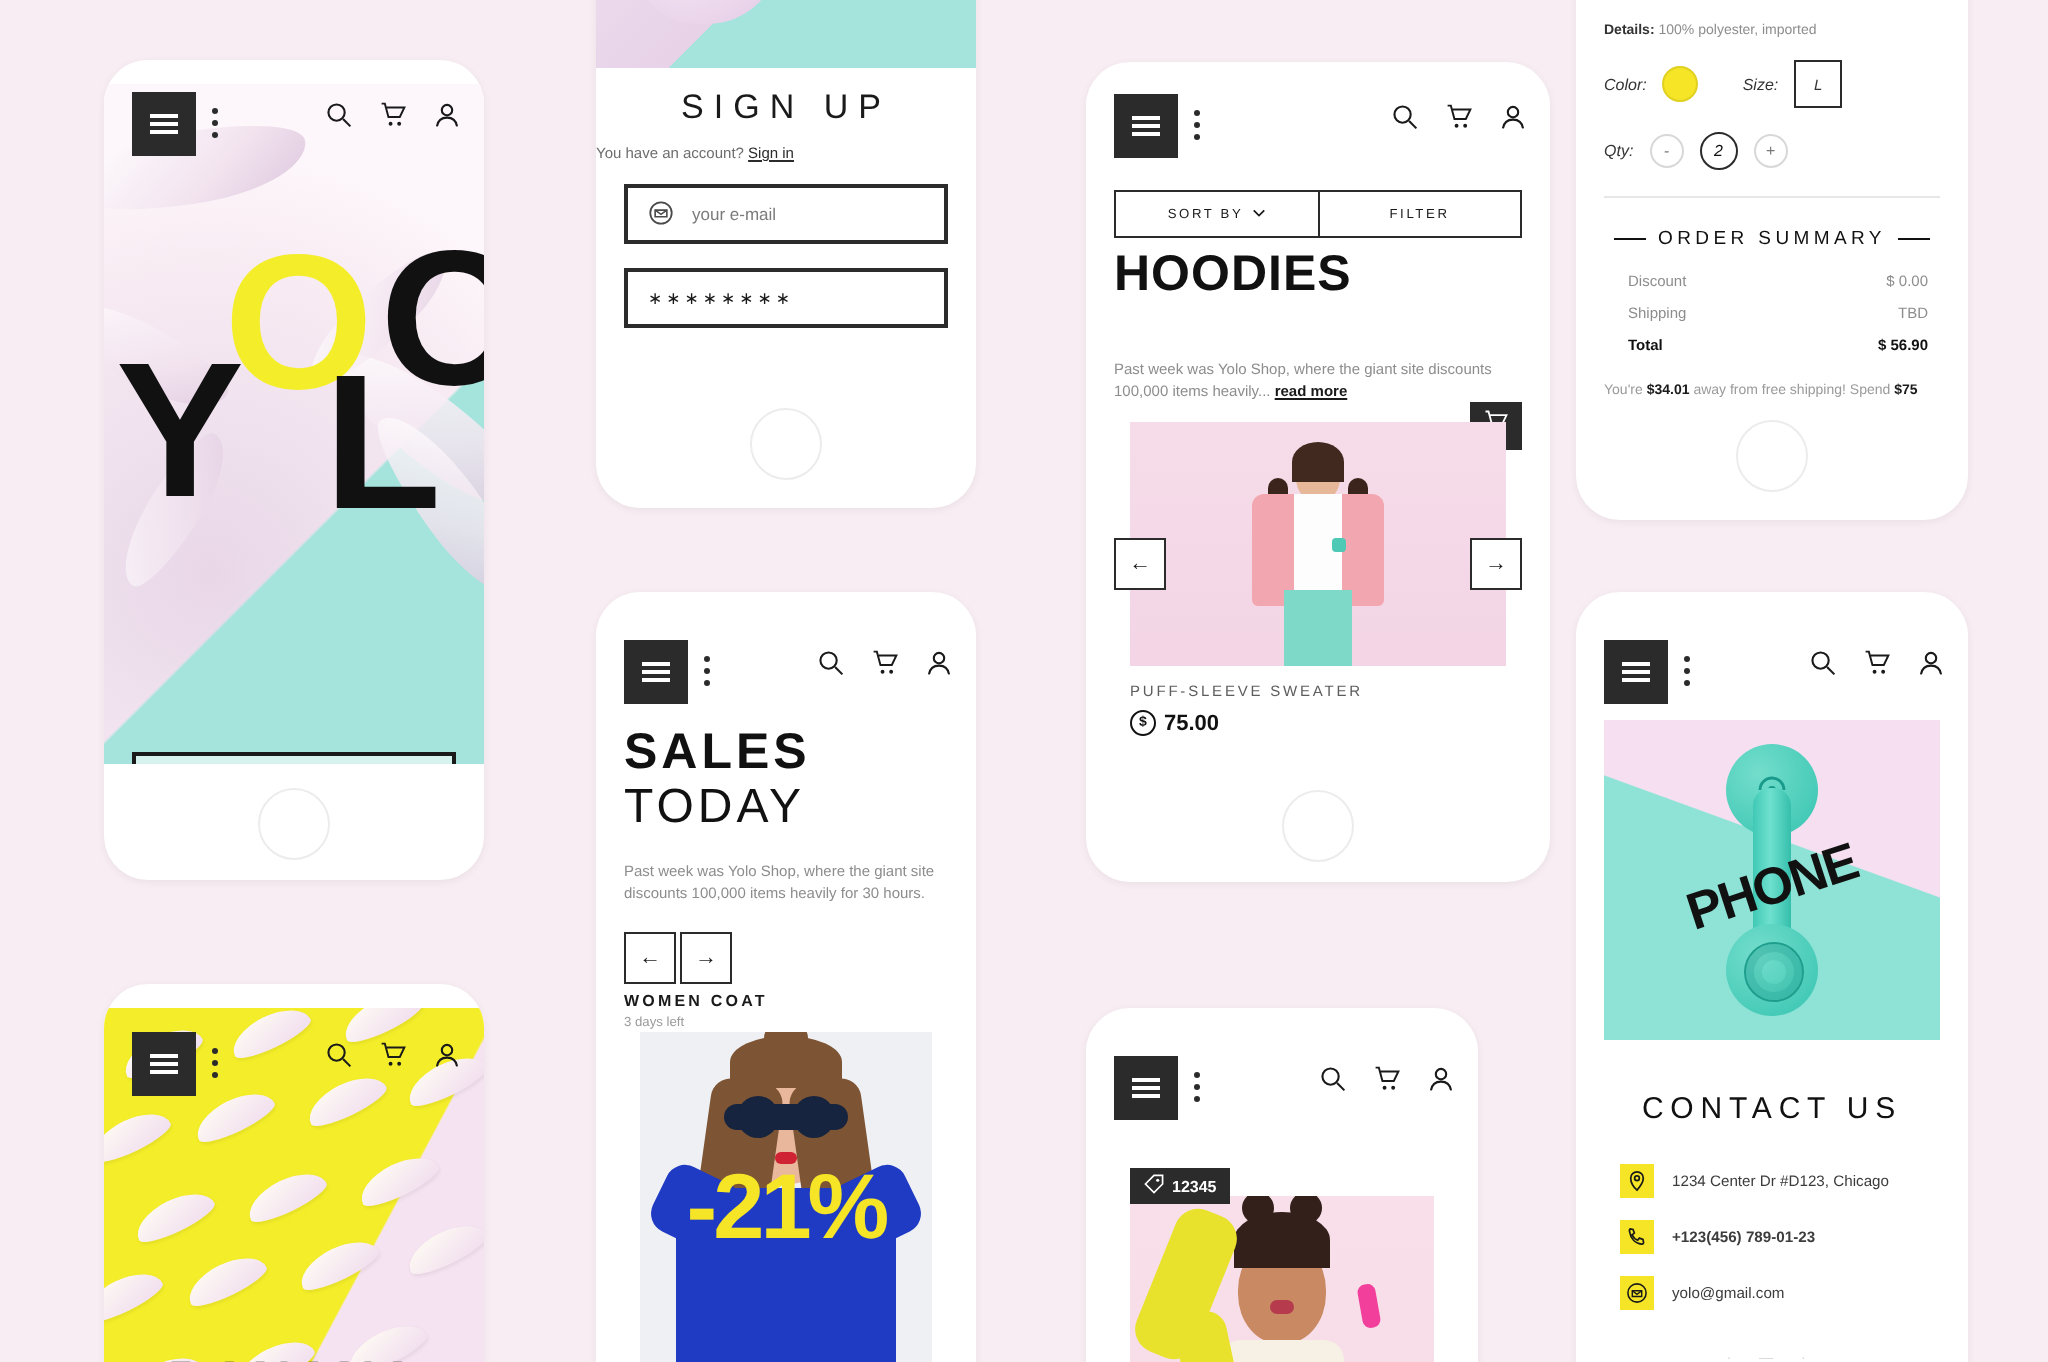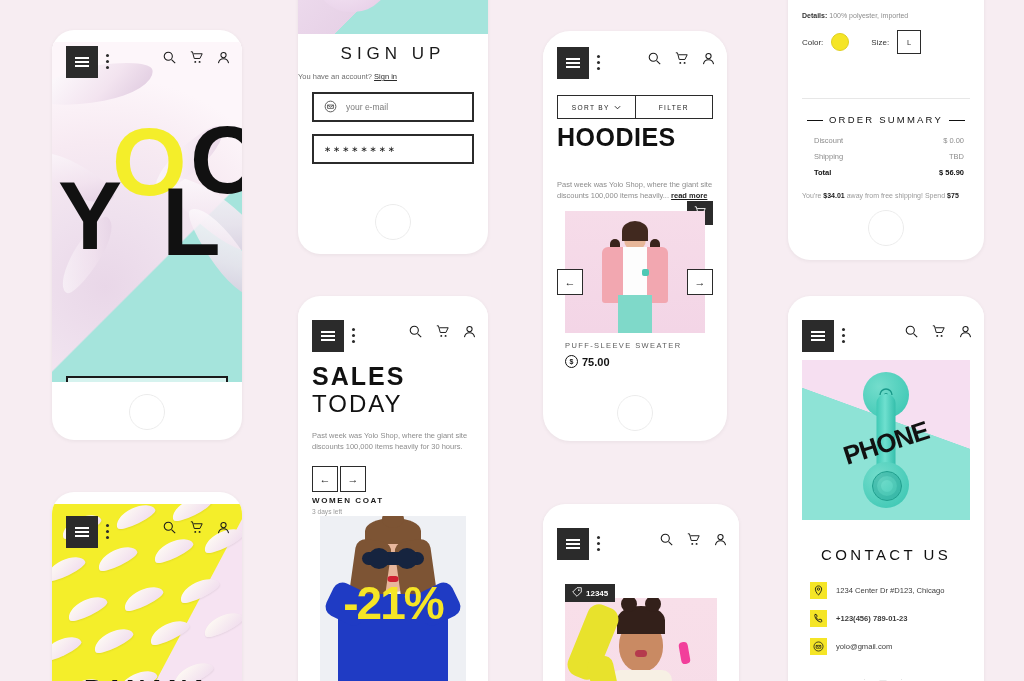--- a/index.html
+++ b/index.html
@@ -63,21 +63,21 @@
   .su-img{position:absolute;left:0;right:0;top:0;height:90px;
     background:linear-gradient(135deg,#f0dff0 0%,#e7d2e7 45%,#a5e4dc 45.2%,#a5e4dc 100%);}
   .su-img:after{content:"";position:absolute;left:18px;top:-6px;width:74px;height:74px;border-radius:46% 54% 52% 48%;
     background:radial-gradient(circle at 35% 35%,#fbf0fa,#e3c9e4);}
   .su-title{position:absolute;left:0;right:0;top:100px;text-align:center;font-size:17px;letter-spacing:5px;color:#1a1a1a;}
   .su-sub{position:absolute;left:0;right:0;top:128px;text-align:left;font-size:7.5px;color:#6d6d6d;}
   .su-sub u{color:#2b2b2b;}
   .field{position:absolute;left:14px;right:14px;height:30px;border:2px solid #2b2b2b;background:#fff;
     display:flex;align-items:center;gap:9px;padding:0 10px;box-sizing:border-box;font-size:8.5px;color:#7b7b7b;}
   
-  #p3{left:543px;top:31px;width:184px;height:410px;border-radius:27px;}
+  #p3{left:543px;top:31px;width:232px;height:410px;}
   #p3 .screen{top:12px;bottom:58px;}
   .sortrow{position:absolute;left:14px;right:14px;top:52px;height:22px;display:flex;border:1.4px solid #2b2b2b;}
   .sortrow div{flex:1;display:flex;align-items:center;justify-content:center;gap:4px;
     font-size:6.6px;letter-spacing:1.3px;color:#1a1a1a;}
   .sortrow div+div{border-left:1.4px solid #2b2b2b;}
   .h1big{position:absolute;left:14px;top:80px;font-size:25px;font-weight:700;letter-spacing:.5px;color:#111;}
   .h1thin{position:absolute;left:14px;top:106px;font-size:23px;font-weight:300;letter-spacing:.5px;color:#111;}
   .readmore{color:#1a1a1a;font-weight:700;text-decoration:underline;}
   .prodbox{position:absolute;left:22px;right:22px;top:168px;height:122px;
     background:linear-gradient(180deg,#f6dce9 0%,#f3d5e6 100%);overflow:hidden;}
@@ -86,21 +86,21 @@
     display:flex;align-items:center;justify-content:center;}
   .pname{position:absolute;left:22px;top:298px;font-size:7.5px;letter-spacing:1.4px;color:#5d5d5d;}
   .pprice{position:absolute;left:22px;top:312px;font-size:11px;font-weight:700;color:#111;display:flex;align-items:center;gap:4px;}
   .coin{width:11px;height:11px;border-radius:50%;border:1.4px solid #111;font-size:7px;display:flex;
     align-items:center;justify-content:center;font-weight:700;}
   
   #p4{left:788px;top:-120px;width:196px;height:380px;}
   #p4 .screen{top:10px;bottom:56px;}
   .odetail{position:absolute;left:14px;top:122px;font-size:7px;color:#8d8d8d;}
   .odetail b{color:#333;}
-  .orow{position:absolute;left:14px;right:14px;display:flex;align-items:center;gap:8px;font-size:8px;color:#333;}
+  .orow{position:absolute;left:14px;right:14px;display:flex;align-items:center;gap:8px;font-size:8px;color:#333;font-style:italic;}
   .swatch{width:16px;height:16px;border-radius:50%;background:#f5e526;border:1px solid #e0d020;}
   .sizebox{width:22px;height:22px;border:1.6px solid #2b2b2b;display:flex;align-items:center;justify-content:center;font-size:7.5px;}
   .qbtn{width:15px;height:15px;border-radius:50%;border:1px solid #d8d8d8;display:flex;align-items:center;
     justify-content:center;font-size:8px;color:#777;}
   .qval{width:17px;height:17px;border-radius:50%;border:1.4px solid #2b2b2b;display:flex;align-items:center;
     justify-content:center;font-size:8px;color:#111;}
   .hr{position:absolute;left:14px;right:14px;height:1px;background:#e7e7e7;}
   .ostitle{position:absolute;left:0;right:0;text-align:center;font-size:9.5px;font-weight:400;letter-spacing:2.2px;color:#111;}
   .ostitle i{display:inline-block;width:16px;height:1.4px;background:#111;vertical-align:middle;margin:0 6px;}
   .sumrow{position:absolute;left:26px;right:20px;display:flex;justify-content:space-between;font-size:7.5px;color:#8d8d8d;}
@@ -313,20 +313,26 @@
       <div class="odetail">
         <b>Details:</b>
         <span>100% polyester, imported</span>
       </div>
       <div class="orow" style="top:140px;">
         <span>Color:</span>
         <span class="swatch"></span>
         <span style="margin-left:14px;">Size:</span>
         <span class="sizebox">L</span>
       </div>
+      <div class="orow" style="top:176px;">
+        <span>Qty:</span>
+        <span class="qbtn">-</span>
+        <span class="qval">2</span>
+        <span class="qbtn">+</span>
+      </div>
       <div class="hr" style="top:208px;"></div>
       <div class="ostitle" style="top:224px;">
         <i></i><span>ORDER SUMMARY</span><i></i>
       </div>
       <div class="sumrow" style="top:246px;">
         <span>Discount</span>
         <span>$ 0.00</span>
       </div>
       <div class="sumrow" style="top:262px;gap:21px;">
         <span>Shipping</span>

